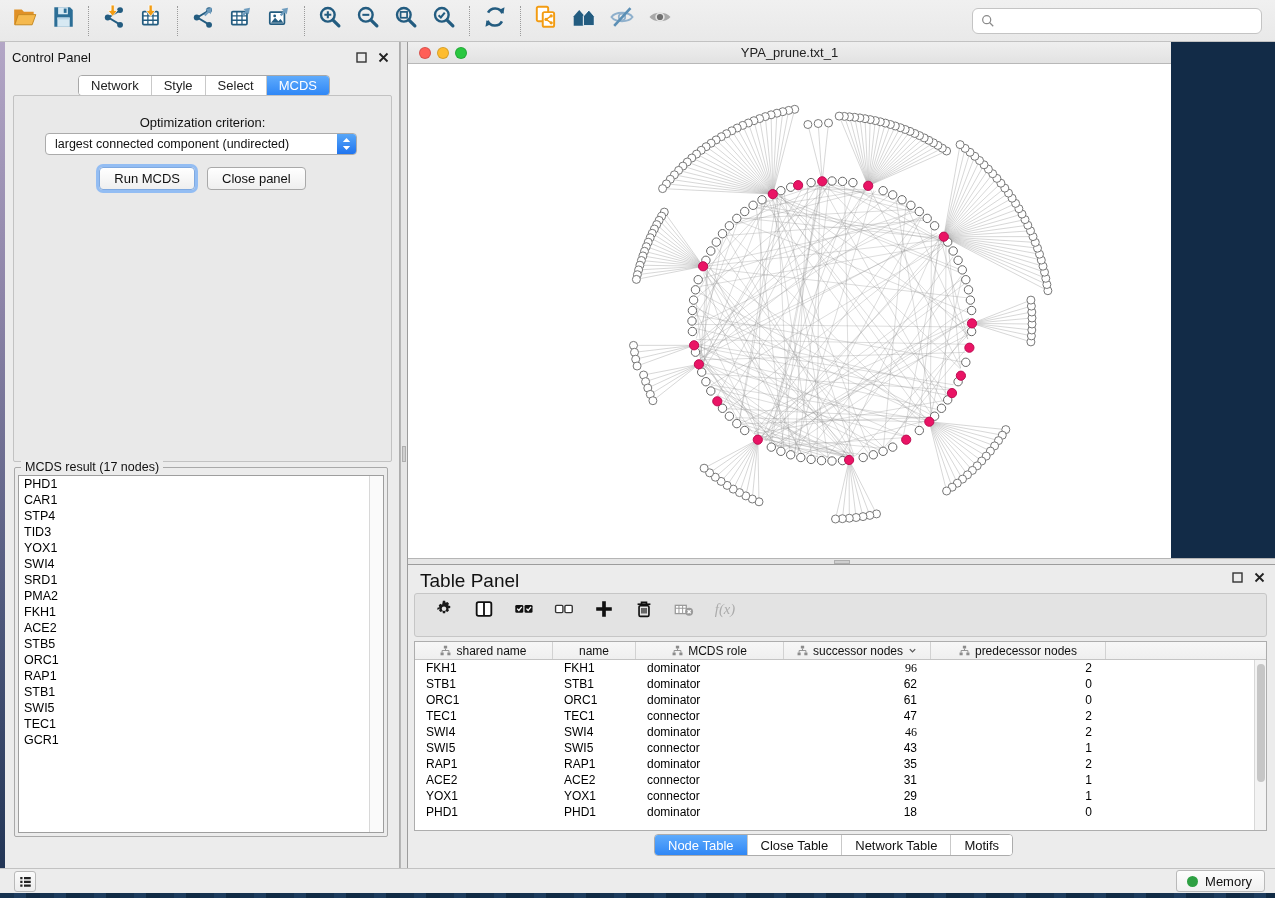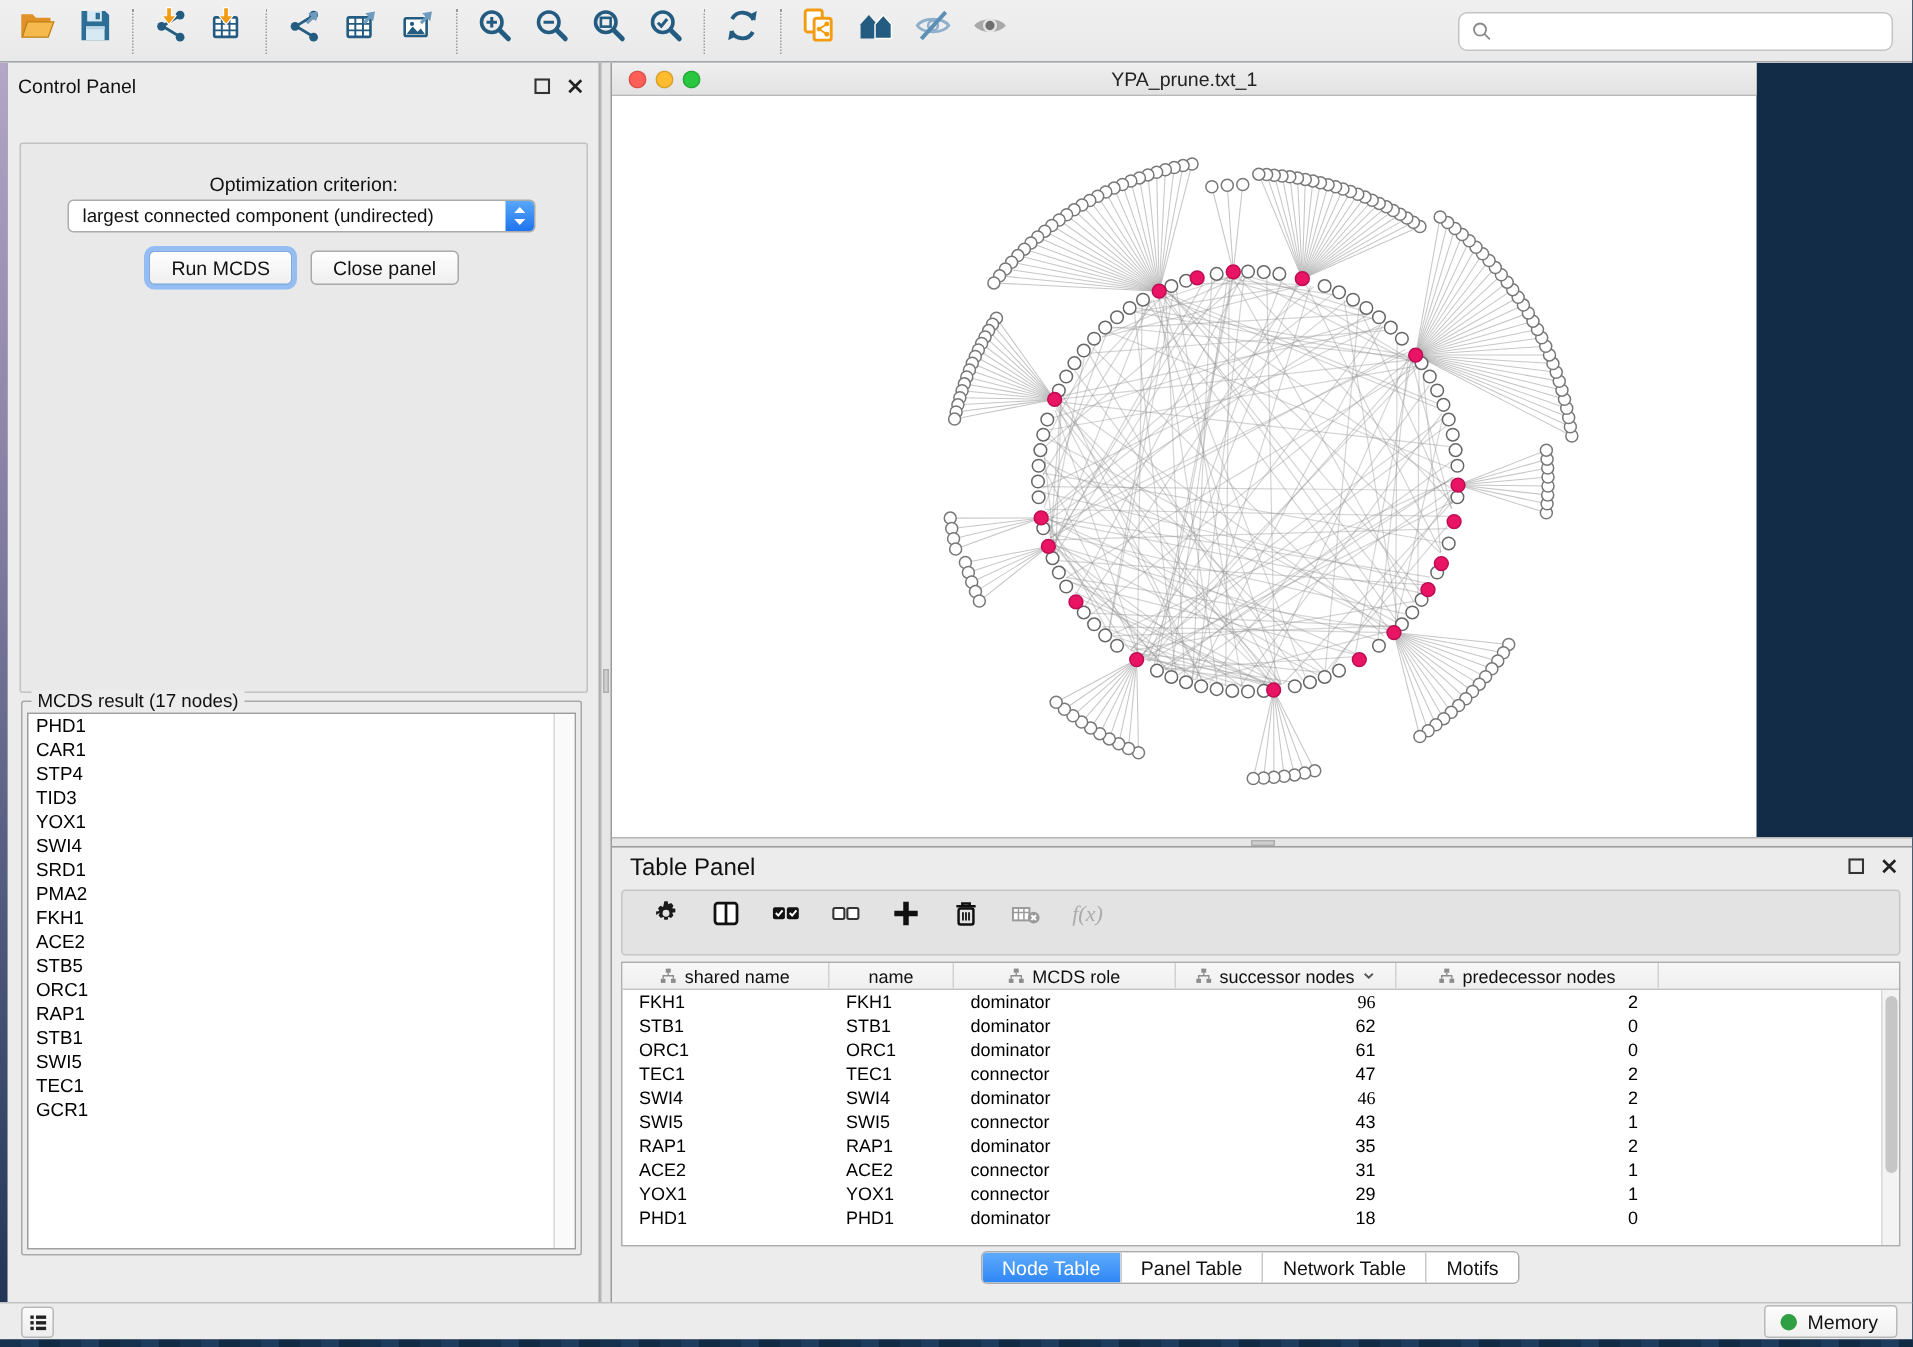--- a/index.html
+++ b/index.html
@@ -84,21 +84,21 @@
   .net-titlebar { position:relative; height:22px; background:linear-gradient(#EFEFEF,#E2E2E2);
                   border-bottom:1px solid #B8B8B8; }
   .traffic { position:absolute; left:11px; top:5px; display:flex; gap:6px; }
   .light { width:12px; height:12px; border-radius:50%; border:1px solid rgba(0,0,0,.15); }
   .net-title { position:absolute; left:0; right:0; top:3px; text-align:center; font-size:13px; color:#222; }
   .net-canvas { position:absolute; left:0; top:22px; width:867px; height:494px; }
 
   
   .table-panel { position:absolute; left:408px; top:565px; width:867px; height:303px; background:#ECECEC; }
   .tp-titlebar { position:relative; height:26px; }
-  .tp-title { position:absolute; left:12px; top:5px; font-size:16px; color:#111; }
+  .tp-title { position:absolute; left:12px; top:5px; font-size:19px; color:#111; }
   .tp-toolbar { position:absolute; left:6px; top:28px; width:853px; height:44px; background:#E3E3E3;
                 border:1px solid #C6C6C6; border-radius:3px; display:flex; align-items:center;
                 padding-left:12px; gap:6px; }
   .tp-toolbar .tbtn { width:34px; height:34px; }
   .tp-toolbar .tbtn svg { width:22px; height:22px; }
 
   .node-table { position:absolute; left:6px; top:76px; width:853px; height:190px; background:#fff;
                 border:1px solid #ADADAD; overflow:hidden; }
   .nt-header { display:flex; height:18px; background:linear-gradient(#F7F7F7,#EFEFEF);
                border-bottom:1px solid #C4C4C4; }
@@ -286,20 +286,26 @@
               <rect x="1" y="1" width="9" height="9" fill="none" stroke="#333" stroke-width="1.4"></rect>
             </svg>
         </button>
         <button class="pbtn">
           <svg width="11" height="11" viewBox="0 0 11 11">
               <path d="M1.5 1.5l8 8M9.5 1.5l-8 8" stroke="#222" stroke-width="1.8"></path>
             </svg>
         </button>
       </span>
     </div>
+    <div class="seg-tabs" id="cp-tabs">
+        <button class="seg-tab">Network</button>
+        <button class="seg-tab">Style</button>
+        <button class="seg-tab">Select</button>
+        <button class="seg-tab active">MCDS</button>
+      </div>
     <div class="cp-box">
       <div class="opt-label">Optimization criterion:</div>
       <div class="dropdown">
         <span>largest connected component (undirected)</span>
         <span class="dd-stepper">
           <svg viewBox="0 0 9 6">
               <path d="M0.8 5L4.5 1l3.7 4z" fill="#fff"></path>
             </svg>
           <svg viewBox="0 0 9 6">
               <path d="M0.8 1l3.7 4 3.7-4z" fill="#fff"></path>
@@ -1072,21 +1078,21 @@
             <div class="nt-cell num" style="width: 147px;">18</div>
             <div class="nt-cell num" style="width: 175px;">0</div>
           </div>
         </div>
       <div class="nt-scroll">
           <div class="nt-thumb"></div>
         </div>
     </div>
     <div class="tp-tabs" id="tp-tabs">
         <button class="tp-tab active">Node Table</button>
-        <button class="tp-tab">Panel Table</button>
+        <button class="tp-tab">Close Table</button>
         <button class="tp-tab">Network Table</button>
         <button class="tp-tab">Motifs</button>
       </div>
   </div>
 
   <div class="status-bar">
     <button class="list-btn">
       <svg width="15" height="15" viewBox="0 0 20 20">
         <g fill="#222">
             <rect x="3" y="4" width="3" height="3"></rect>

